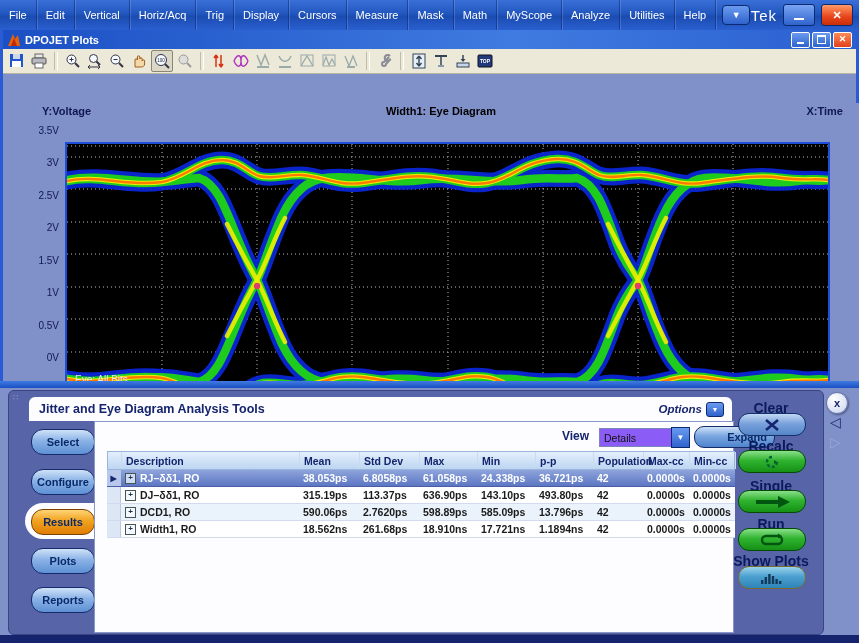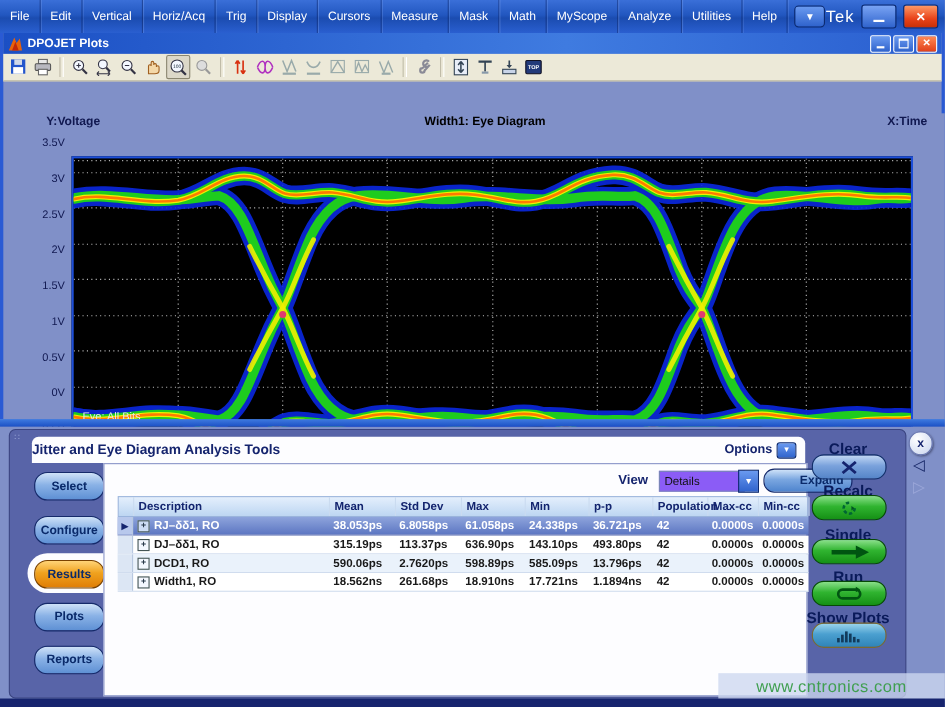--- a/index.html
+++ b/index.html
@@ -50,22 +50,22 @@
 
   #win-bottom-edge{position:absolute;left:0;top:381px;width:859px;height:7px;
     background:linear-gradient(#3f7be0,#1b4fc4);}
 
   
   #bottom-region{position:absolute;left:0;top:388px;width:859px;height:247px;background:#8090c8;}
   #purple-panel{position:absolute;left:8px;top:2px;width:814px;height:243px;background:#5864a8;border-radius:6px;border:1px solid #3a4480;}
   #panel-grip{position:absolute;left:4px;top:2px;color:#9aa6d8;font-size:8px;letter-spacing:1px;}
   #panel-title-strip{position:absolute;left:20px;top:6px;width:703px;height:24px;background:#fdfdff;border-radius:6px 6px 0 0;
     display:flex;align-items:center;}
-  #panel-title{font-size:12.5px;font-weight:bold;color:#15246e;}
-  #options-group{margin-left:auto;display:flex;align-items:center;gap:4px;padding-right:8px;}
+  #panel-title{font-size:12.5px;font-weight:bold;color:#15246e;padding-left:10px;}
+  #options-group{margin-left:auto;display:flex;align-items:center;gap:4px;padding-right:8px;font-style:italic;}
   #options-label{font-size:11.5px;font-weight:bold;color:#15246e;}
   #options-arrow{width:16px;height:13px;border-radius:3px;border:1px solid #0c2a70;background:linear-gradient(#6a9af0,#2f63cc);
     color:#fff;font-size:7px;display:flex;align-items:center;justify-content:center;}
   #content-box{position:absolute;left:85px;top:30px;width:638px;height:210px;background:#fdfdff;border:1px solid #8a96c8;}
 
   
   .nav-pill{position:absolute;left:22px;width:62px;height:24px;border-radius:12px;border:1px solid #152a6a;
     background:linear-gradient(#cfe2f8,#8ab2e6 45%,#5e90d4);color:#0a2a6a;font-size:11px;font-weight:bold;
     display:flex;align-items:center;justify-content:center;}
   #results-notch{position:absolute;left:16px;top:112px;width:70px;height:36px;background:#fdfdff;border-radius:18px 0 0 18px;}
@@ -535,17 +535,16 @@
           </g>
         </svg>
       </div>
 
     <div id="panel-close">
         <span>x</span>
       </div>
     <div class="strip-tri" style="top:26px;color:#1a2a6a;">◁</div>
     <div class="strip-tri" style="top:46px;color:#9aa6d8;">▷</div>
 
-    <div id="watermark">www.cntronics.com</div>
   </div>
 
   <div id="bottom-strip"></div>
 </div>
 
 </body></html>

